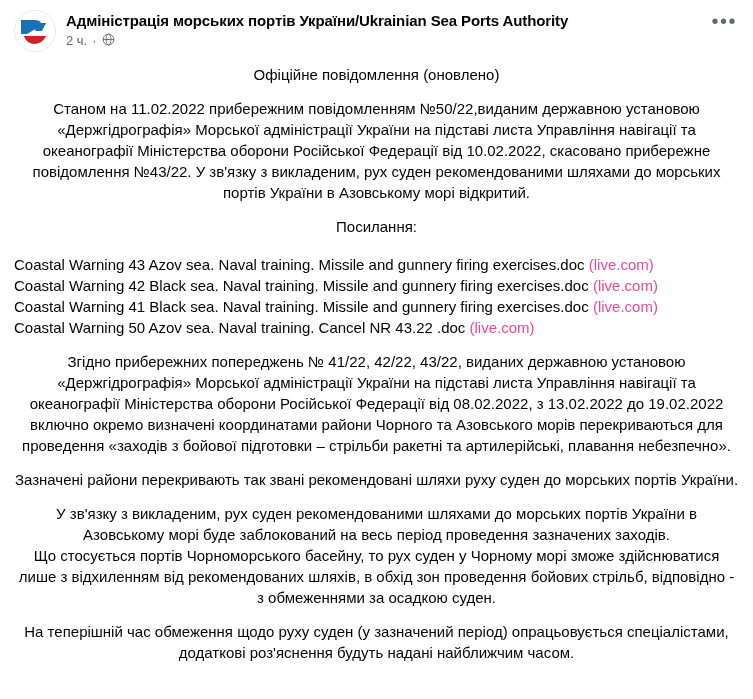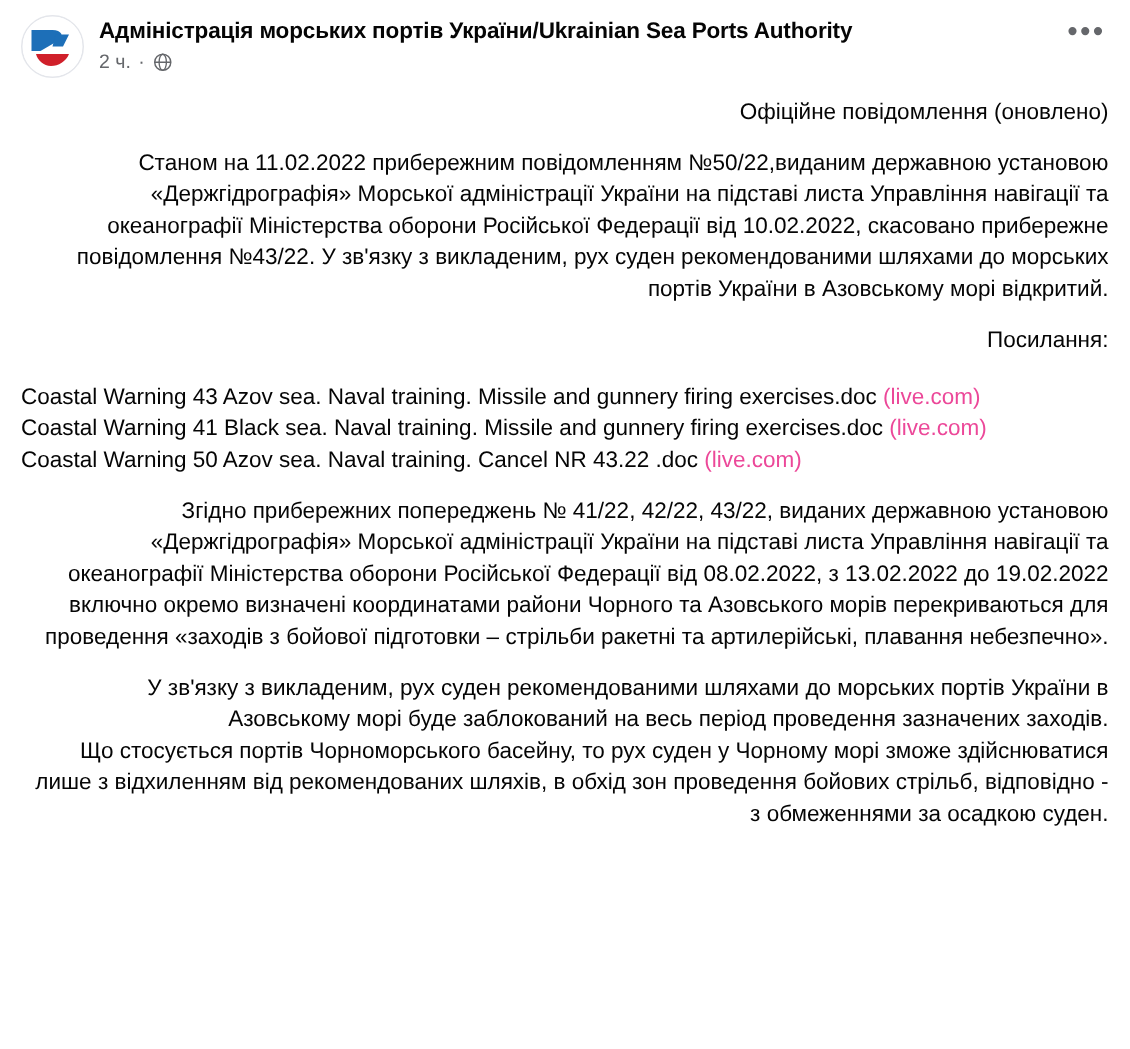--- a/index.html
+++ b/index.html
@@ -47,21 +47,21 @@
   }
   .page-name {
     font-size: 15px;
     font-weight: bold;
     color: #050505;
     line-height: 19px;
     letter-spacing: -0.1px;
   }
   .meta-row {
     display: flex;
-    align-items: center;
+    align-items: flex-start;
     margin-top: 3px;
     color: #65676b;
     font-size: 13px;
     line-height: 16px;
   }
   .meta-time {
     margin-right: 5px;
   }
   .meta-dot {
     margin-right: 5px;
@@ -84,21 +84,21 @@
     cursor: pointer;
     user-select: none;
   }
   .post-body {
     font-size: 15px;
     line-height: 21px;
     color: #050505;
   }
   .para {
     margin: 0 0 13px 0;
-    text-align: right;
+    text-align: center;
   }
   .para.tight {
     margin-bottom: 17px;
   }
   .links-block {
     margin: 0 0 13px 0;
   }
   .link-line {
     margin: 0;
     line-height: 21px;
@@ -143,25 +143,30 @@
   <div class="post-body">
     <p class="para">Офіційне повідомлення (оновлено)</p>
     <p class="para">Станом на 11.02.2022 прибережним повідомленням №50/22,виданим державною установою «Держгідрографія» Морської адміністрації України на підставі листа Управління навігації та океанографії Міністерства оборони Російської Федерації  від 10.02.2022, скасовано прибережне повідомлення №43/22. У зв'язку з викладеним, рух суден рекомендованими шляхами до морських портів України в Азовському морі відкритий.</p>
     <p class="para tight">Посилання:</p>
 
     <div class="links-block">
       <div class="link-line">
         <span>Coastal Warning 43 Azov sea. Naval training. Missile and gunnery firing exercises.doc </span><span class="ext-link">(live.com)</span>
       </div>
       <div class="link-line">
+        <span>Coastal Warning 42 Black sea. Naval training. Missile and gunnery firing exercises.doc </span><span class="ext-link">(live.com)</span>
+      </div>
+      <div class="link-line">
         <span>Coastal Warning 41 Black sea. Naval training. Missile and gunnery firing exercises.doc </span><span class="ext-link">(live.com)</span>
       </div>
       <div class="link-line">
         <span>Coastal Warning 50 Azov sea. Naval training. Cancel NR 43.22 .doc </span><span class="ext-link">(live.com)</span>
       </div>
     </div>
 
     <p class="para">Згідно прибережних попереджень № 41/22, 42/22, 43/22, виданих державною установою «Держгідрографія» Морської адміністрації України на підставі листа Управління навігації та океанографії Міністерства оборони Російської Федерації  від 08.02.2022, з 13.02.2022 до 19.02.2022 включно окремо визначені координатами райони Чорного та Азовського морів перекриваються для проведення «заходів з бойової підготовки – стрільби ракетні та артилерійські, плавання небезпечно».</p>
+    <p class="para">Зазначені райони перекривають так звані рекомендовані шляхи руху суден до  морських портів України.</p>
     <p class="para" style="white-space: pre-line;">У зв'язку з викладеним, рух суден рекомендованими шляхами до морських портів України в Азовському морі буде заблокований на весь період проведення зазначених заходів.
 Що стосується  портів Чорноморського басейну, то рух суден у Чорному морі зможе здійснюватися лише з відхиленням від рекомендованих шляхів, в обхід зон проведення бойових стрільб, відповідно - з обмеженнями  за осадкою суден.</p>
+    <p class="para">На теперішній час обмеження щодо руху суден (у зазначений період) опрацьовується спеціалістами, додаткові роз'яснення будуть надані найближчим часом.</p>
   </div>
 
 </div>
 
 </body></html>

